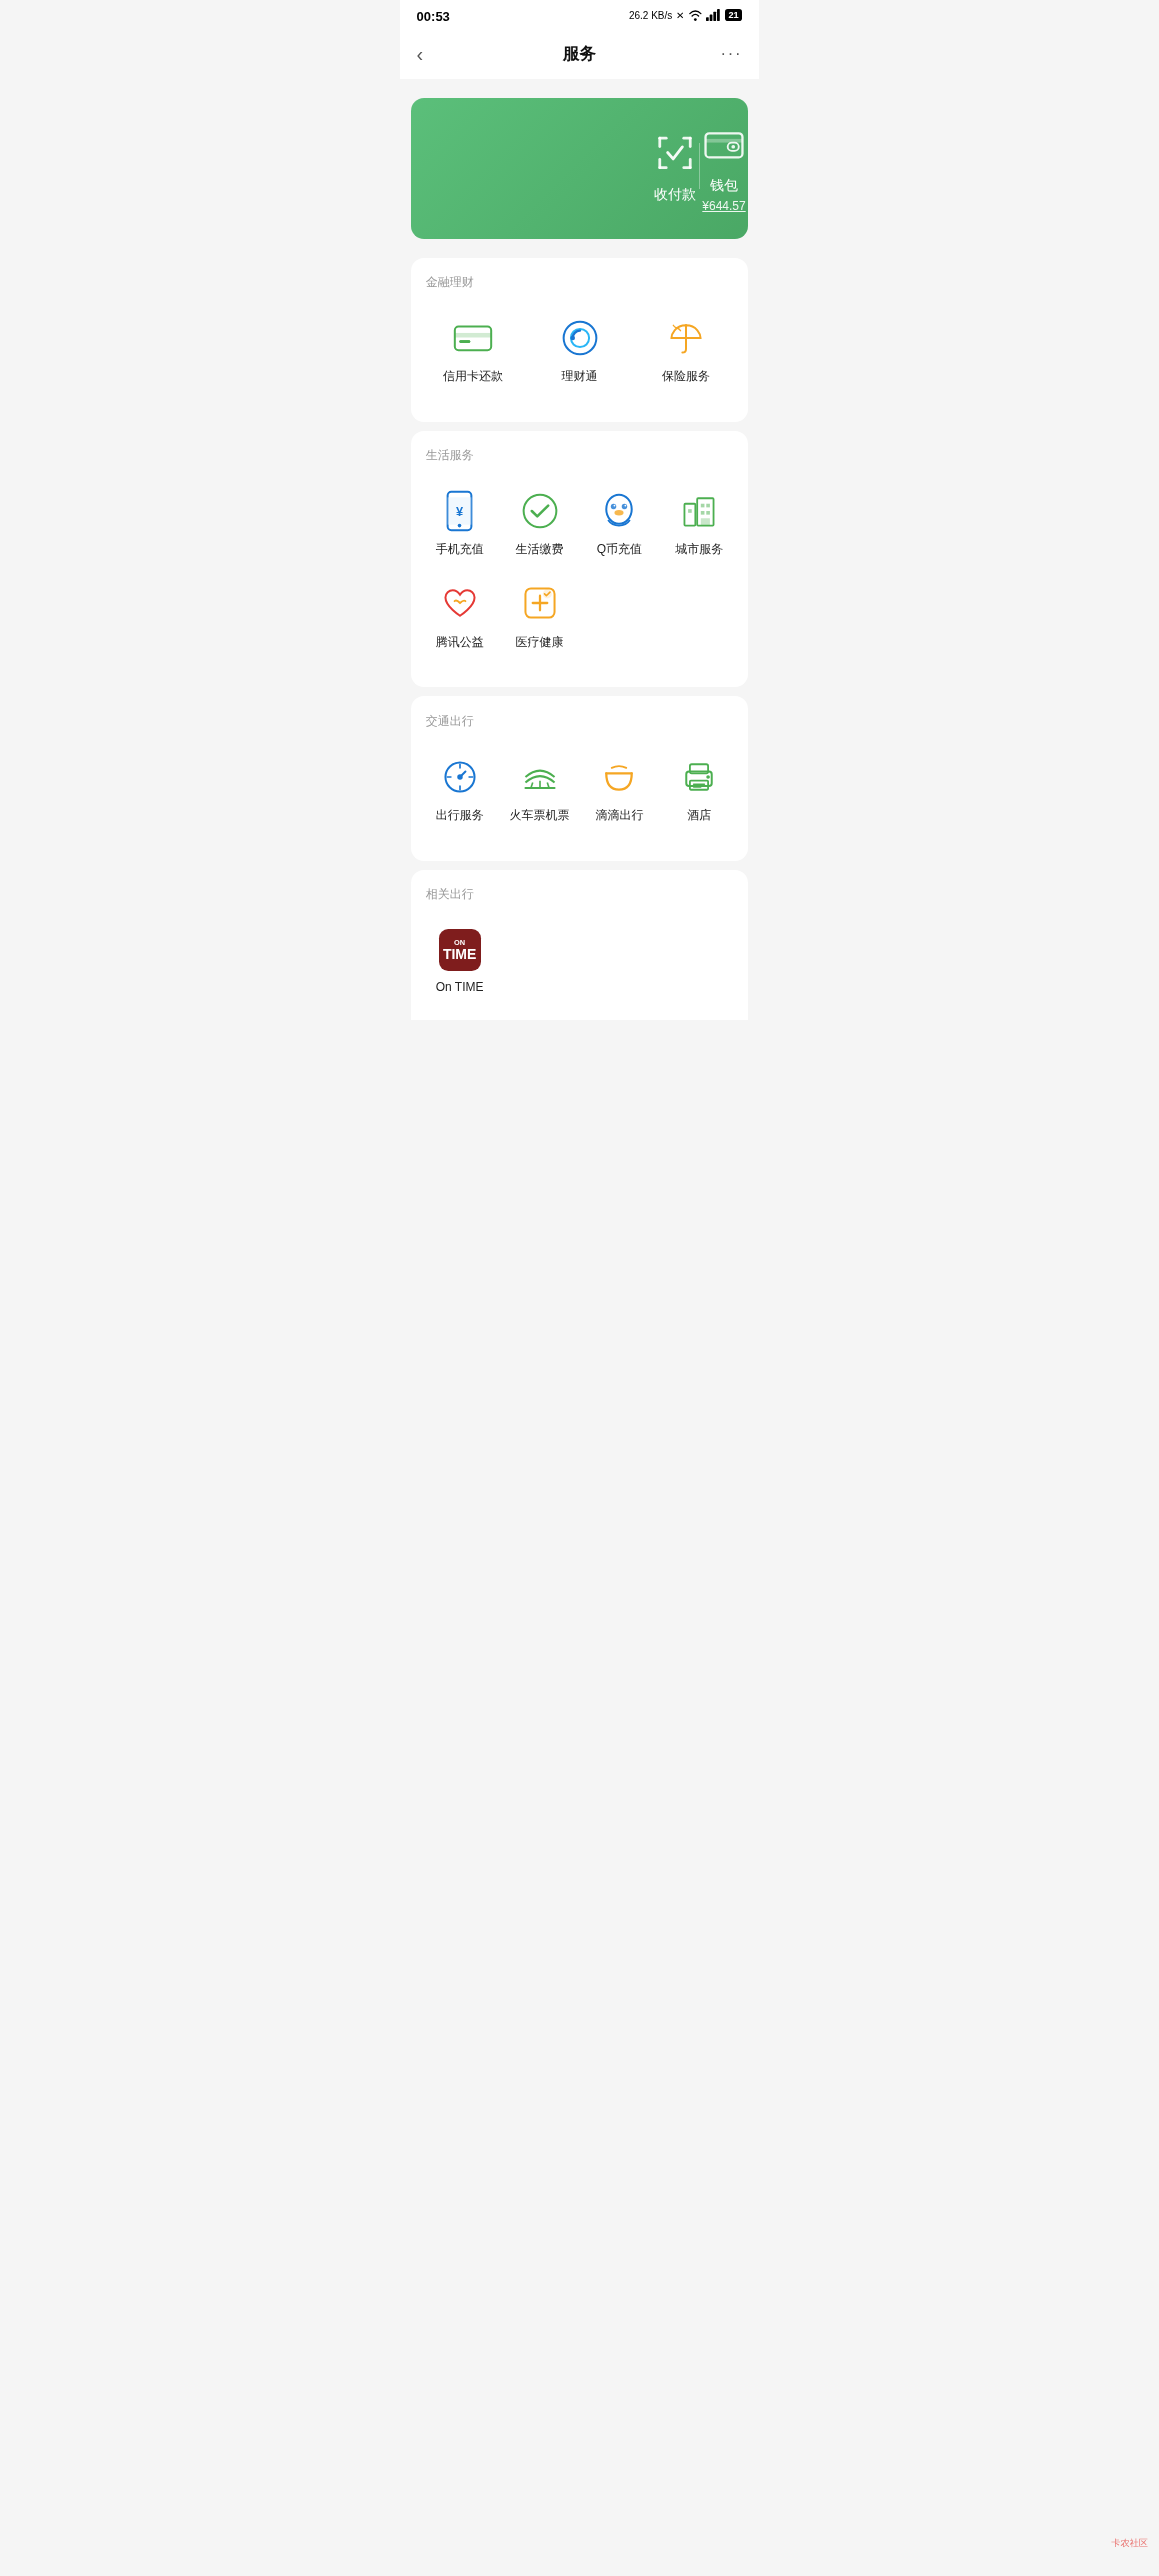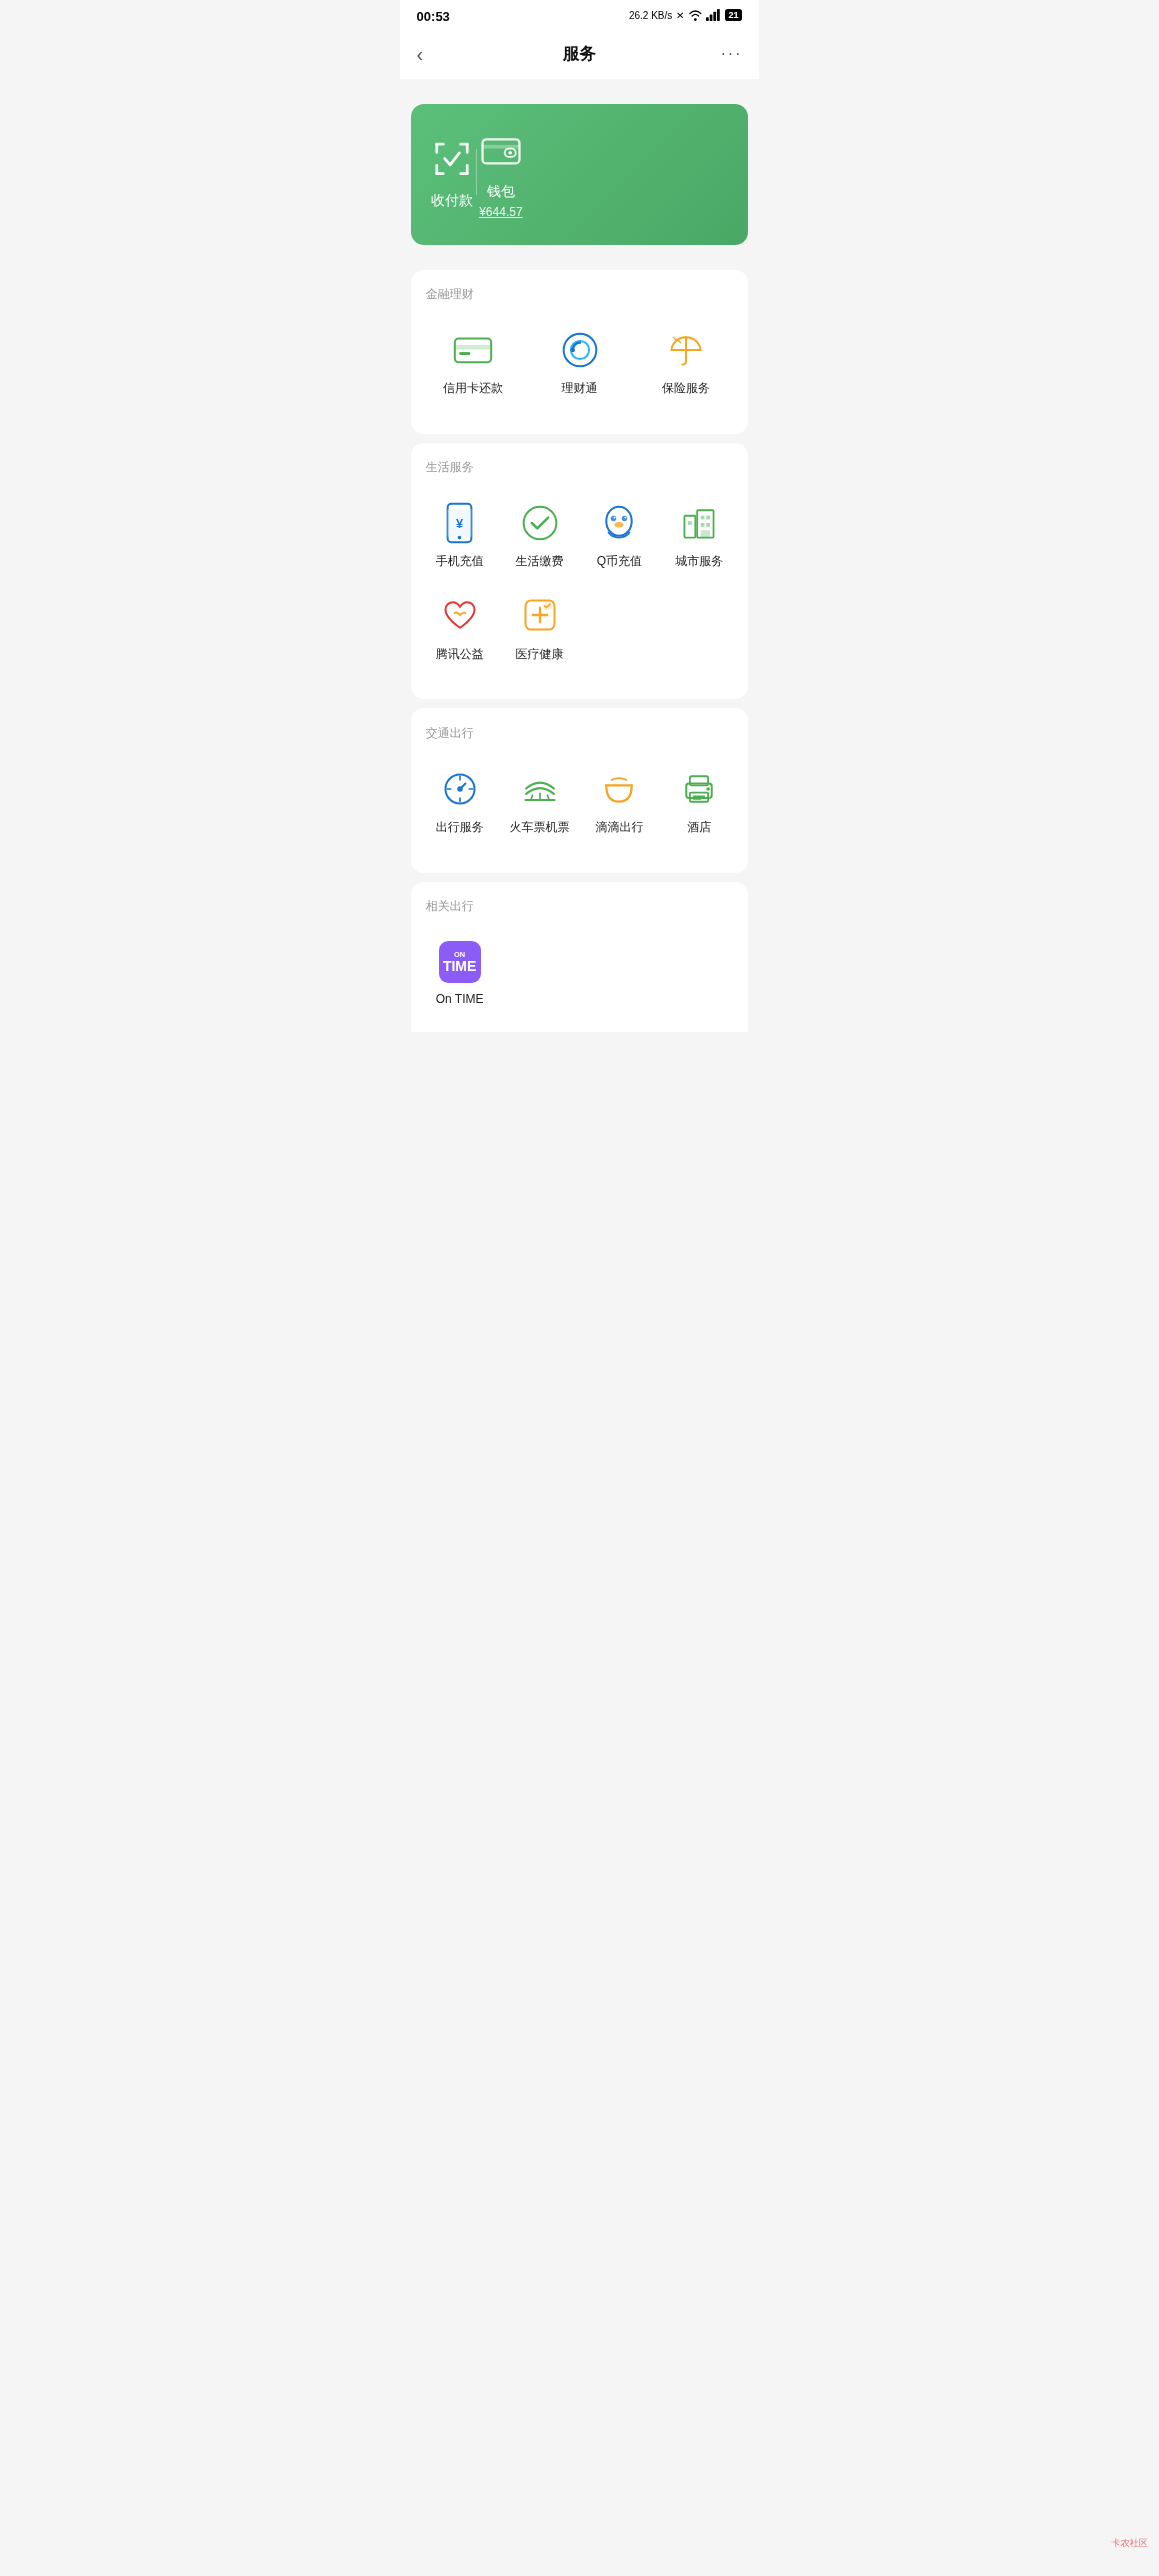--- a/index.html
+++ b/index.html
@@ -71,25 +71,25 @@
       letter-spacing: 1.8px;
       cursor: pointer;
       width: 28px;
       text-align: right;
     }
 
     
     .green-banner {
       background: #4caf73;
       background: linear-gradient(135deg, #5bbf7a, #4aa865);
-      margin: 25px 11px;
+      margin: 19px 11px;
       border-radius: 13px;
-      padding: 22px 17px 26px;
-      display: flex;
-      justify-content: flex-start;
+      padding: 22px 0 26px;
+      display: flex;
+      justify-content: flex-end;
       align-items: center;
     }
     .banner-item {
       display: flex;
       flex-direction: column;
       align-items: center;
       gap: 9.2px;
       cursor: pointer;
     }
     .banner-icon {
@@ -155,21 +155,21 @@
       text-align: center;
     }
 
     
     svg { display: block; }
 
     
     .on-time-icon {
       width: 42px;
       height: 42px;
-      background: #8b5cf6;
+      background: #7f1d1d;
       border-radius: 9.2px;
       display: flex;
       align-items: center;
       justify-content: center;
       flex-direction: column;
     }
     .on-time-text-top {
       color: #fff;
       font-size: 7.4px;
       font-weight: 800;

